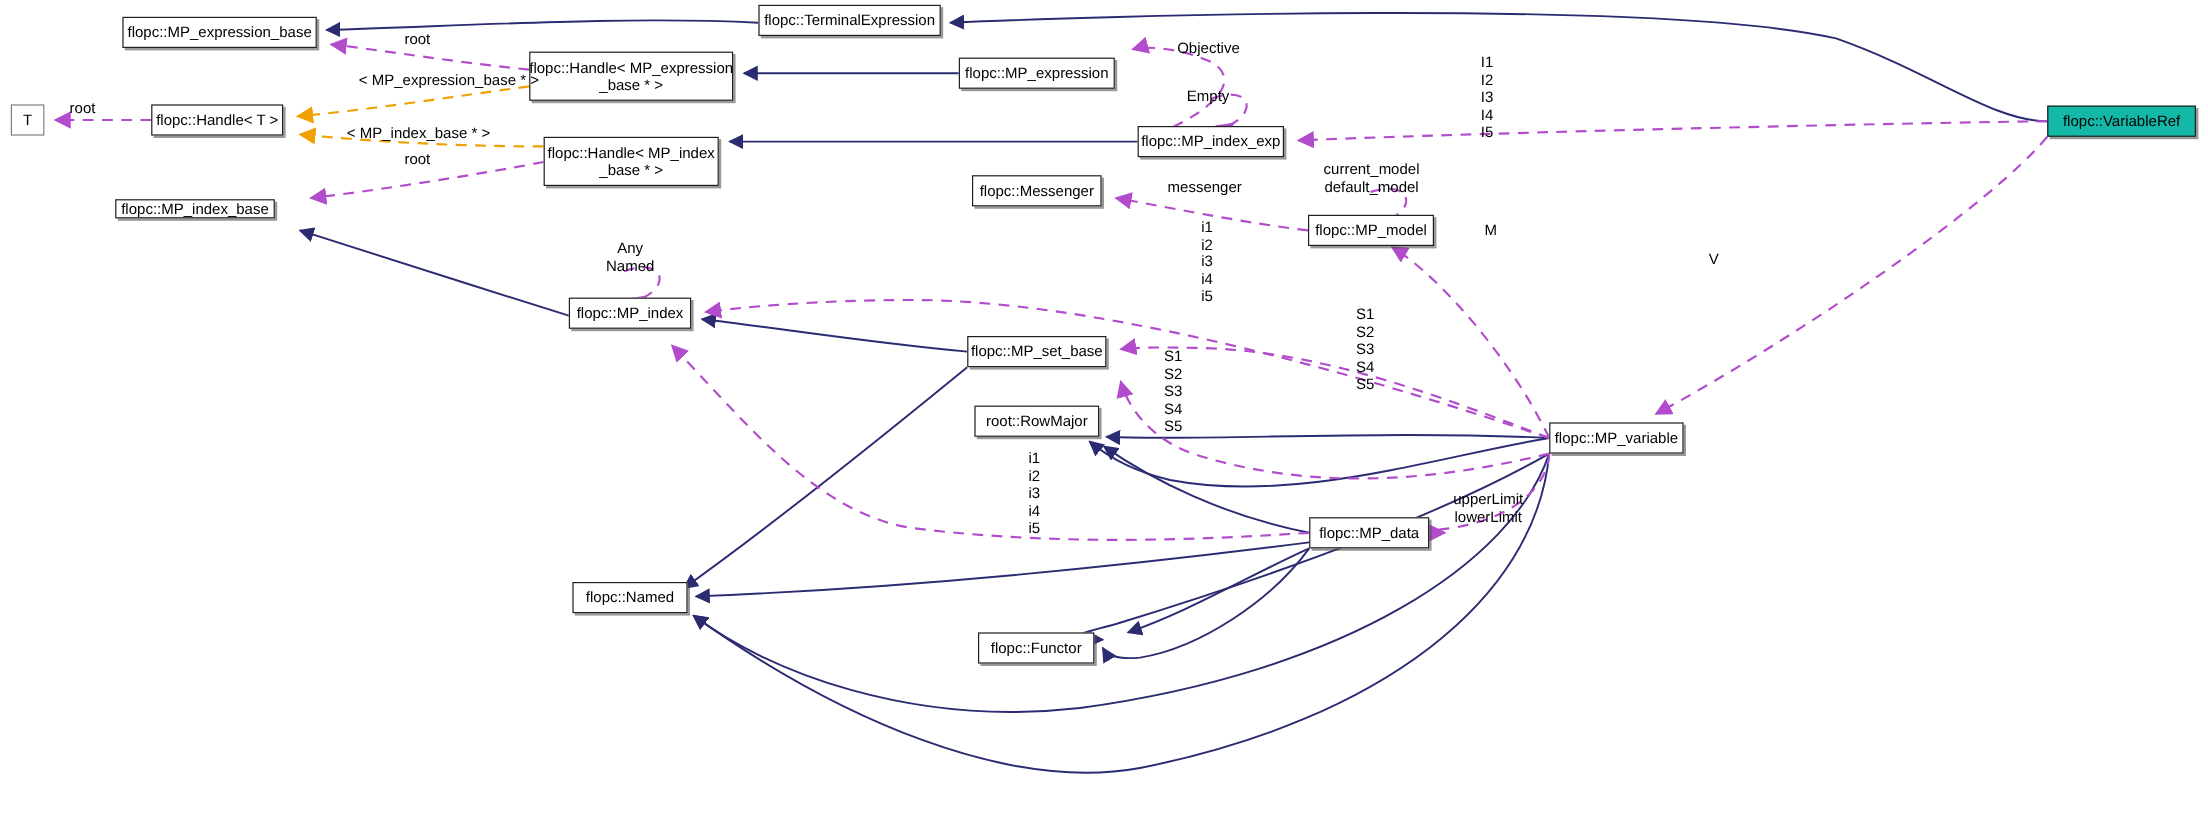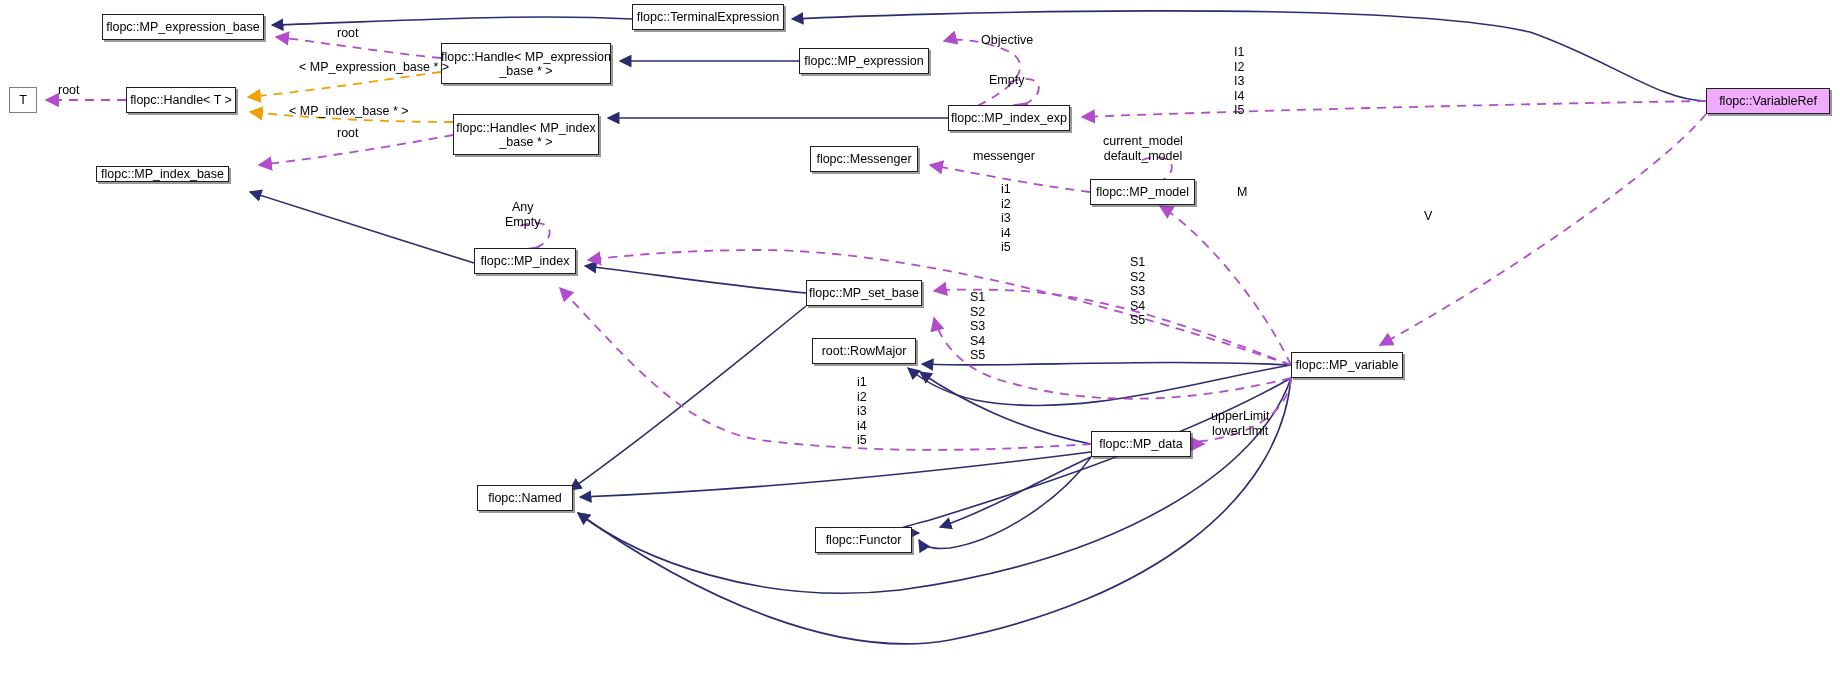--- a/index.html
+++ b/index.html
@@ -34,21 +34,21 @@
     line-height: 14px;
     text-align: center;
     display: flex;
     align-items: center;
     justify-content: center;
     white-space: pre;
     box-shadow: 2px 2px 0 rgba(70,70,70,0.55);
     z-index: 3;
   }
   .node.highlight {
-    background: #f0abfc;
+    background: #14b8a6;
   }
   .node.plain {
     box-shadow: none;
     border: 1px solid #808080;
   }
   .edge-label {
     position: absolute;
     font-size: 12.5px;
     line-height: 14.5px;
     color: #000000;
@@ -154,21 +154,21 @@
       <div class="edge-label" style="left: 58px; top: 83px;">root</div>
       <div class="edge-label" style="left: 989px; top: 73px;">Empty</div>
       <div class="edge-label" style="left: 289px; top: 104px;">&lt; MP_index_base * &gt;</div>
       <div class="edge-label" style="left: 337px; top: 126px;">root</div>
       <div class="edge-label" style="left: 1103px; top: 134px;">current_model
 default_model</div>
       <div class="edge-label" style="left: 973px; top: 149px;">messenger</div>
       <div class="edge-label" style="left: 1237px; top: 185px;">M</div>
       <div class="edge-label" style="left: 1424px; top: 209px;">V</div>
       <div class="edge-label" style="left: 505px; top: 200px;">Any
-Empty</div>
+Named</div>
       <div class="edge-label" style="left: 1001px; top: 182px;">i1
 i2
 i3
 i4
 i5</div>
       <div class="edge-label" style="left: 1130px; top: 255px;">S1
 S2
 S3
 S4
 S5</div>

